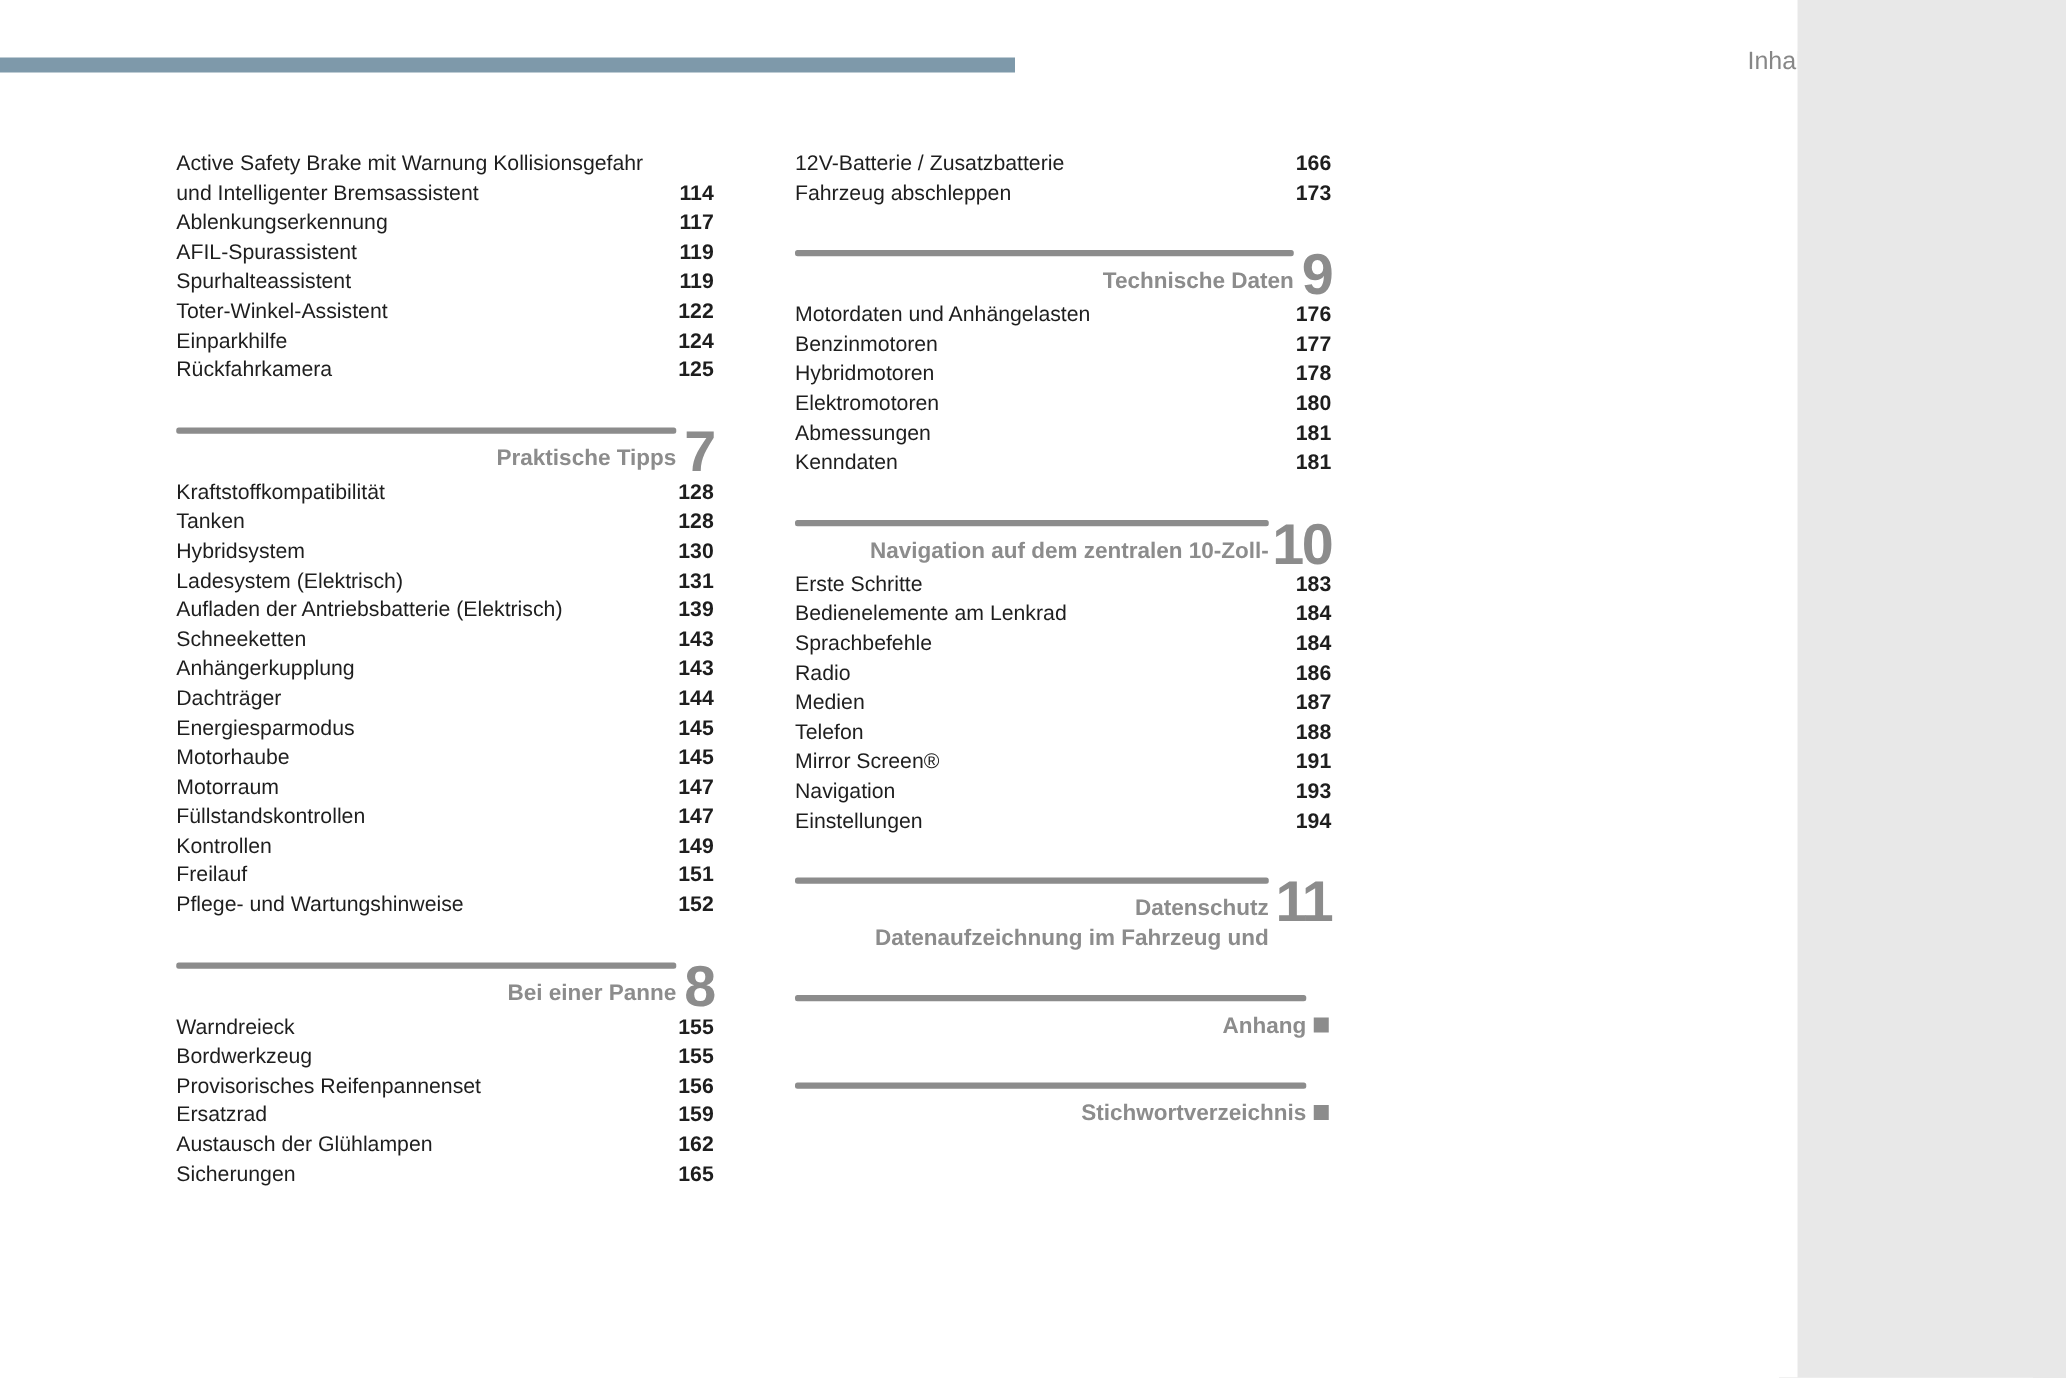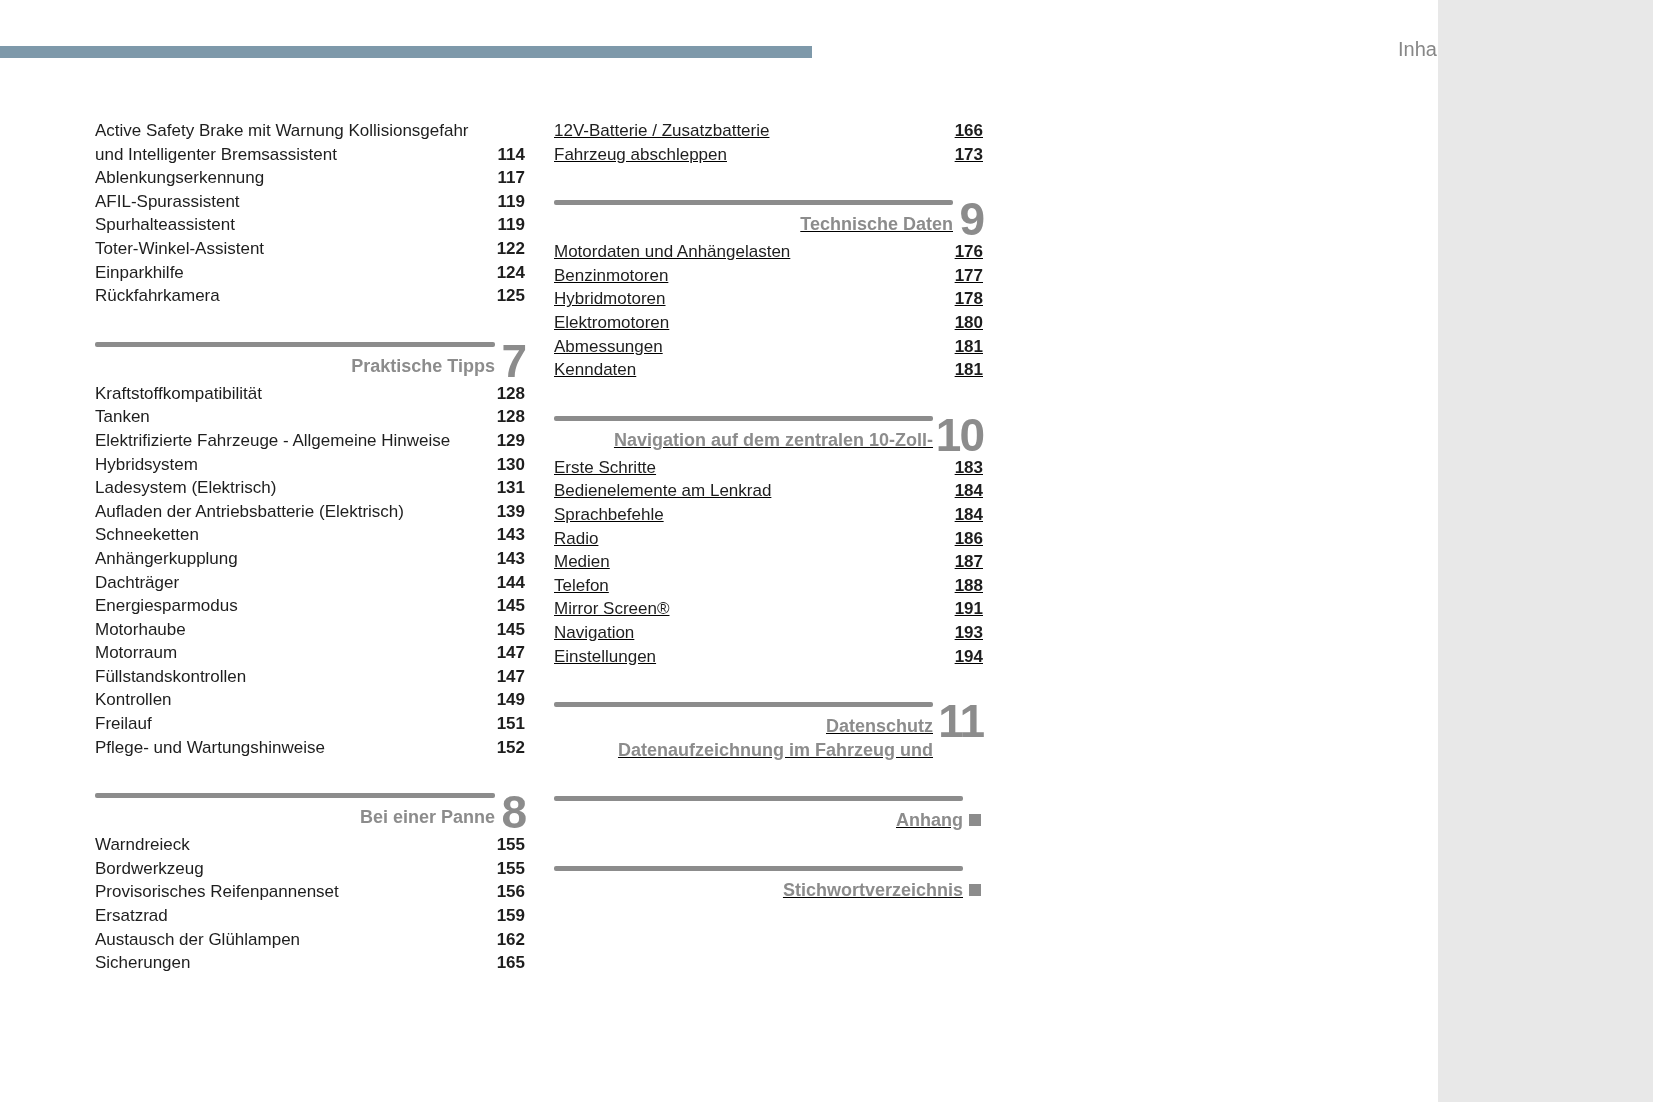--- a/index.html
+++ b/index.html
@@ -19,23 +19,24 @@
   }
   .running-head {
     position: absolute;
     left: 1398px; top: 38px;
     font-size: 20px;
     color: #878787;
   }
   .col {
     position: absolute;
     top: 119px;
+    margin-left: 46px;
   }
   .col-1 { left: 95px;  width: 430px; }
-  .col-2 { left: 554px; width: 429px; text-decoration: underline; }
+  .col-2 { left: 590px; width: 429px; }
 
   .toc-row {
     display: flex;
     justify-content: space-between;
     align-items: flex-end;
     gap: 12px;
     font-size: 17px;
     line-height: 23.6px;
     color: #1e1e1e;
   }
@@ -129,24 +130,20 @@
       </div>
       <div class="toc-row">
         <span class="toc-label">Kraftstoffkompatibilität</span>
         <span class="toc-page">128</span>
       </div>
       <div class="toc-row">
         <span class="toc-label">Tanken</span>
         <span class="toc-page">128</span>
       </div>
       <div class="toc-row">
-        <span class="toc-label">Elektrifizierte Fahrzeuge - Allgemeine Hinweise</span>
-        <span class="toc-page">129</span>
-      </div>
-      <div class="toc-row">
         <span class="toc-label">Hybridsystem</span>
         <span class="toc-page">130</span>
       </div>
       <div class="toc-row">
         <span class="toc-label">Ladesystem (Elektrisch)</span>
         <span class="toc-page">131</span>
       </div>
       <div class="toc-row">
         <span class="toc-label">Aufladen der Antriebsbatterie (Elektrisch)</span>
         <span class="toc-page">139</span>

